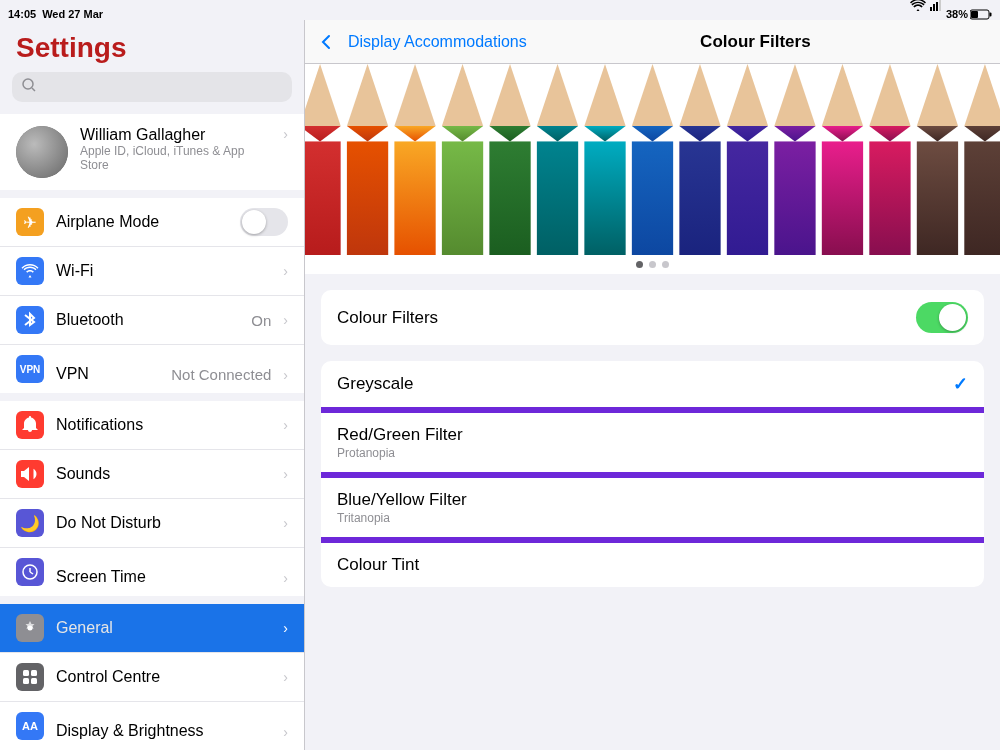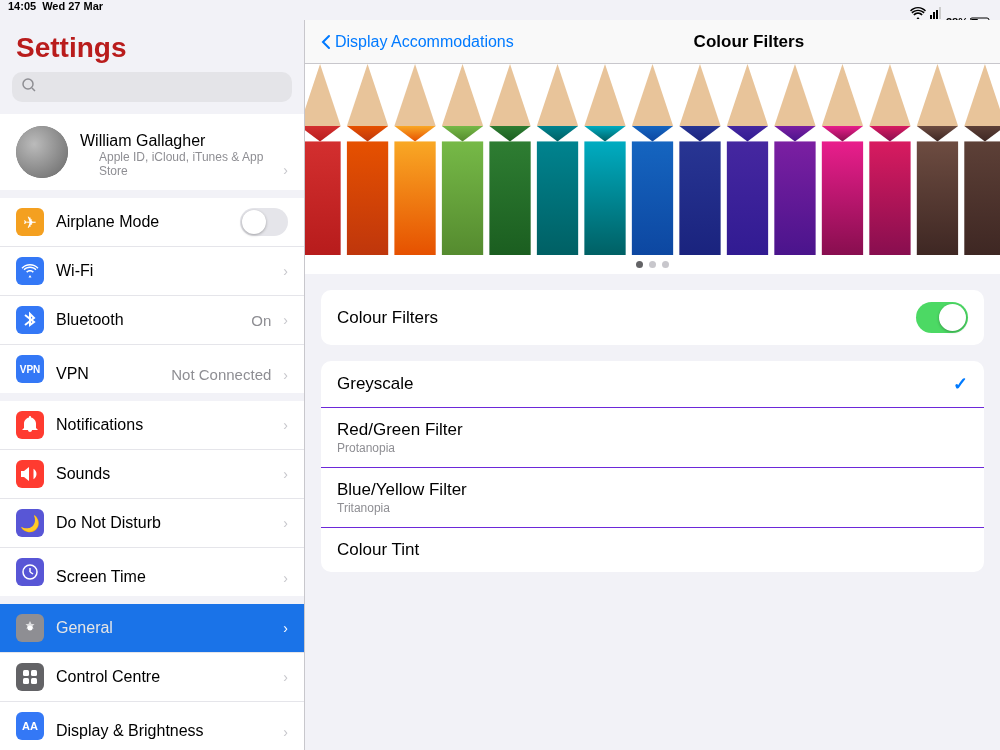--- a/index.html
+++ b/index.html
@@ -3,21 +3,21 @@
   <meta charset="utf-8">
   <style>
     * { margin: 0; padding: 0; box-sizing: border-box; }
     body { width: 1000px; height: 750px; overflow: hidden; font-family: -apple-system, 'Helvetica Neue', Arial, sans-serif; display: flex; flex-direction: column; background: #f2f2f7; }
 
     
     .status-bar {
       height: 20px;
       background: #f2f2f7;
       display: flex;
-      align-items: flex-start;
+      align-items: flex-end;
       justify-content: space-between;
       padding: 0 8px;
       font-size: 11px;
       font-weight: 600;
       flex-shrink: 0;
     }
     .status-left { display: flex; gap: 6px; align-items: center; }
     .status-right { display: flex; gap: 4px; align-items: center; }
 
     
@@ -59,21 +59,21 @@
       background: transparent;
       font-size: 15px;
       color: #8e8e93;
       outline: none;
       width: 100%;
     }
 
     
     .user-profile {
       display: flex;
-      align-items: flex-end;
+      align-items: flex-start;
       padding: 12px 16px;
       background: #fff;
       margin-bottom: 8px;
       gap: 12px;
       cursor: pointer;
     }
     .avatar-circle {
       width: 52px;
       height: 52px;
       border-radius: 50%;
@@ -85,21 +85,21 @@
       justify-content: center;
     }
     .avatar-img {
       width: 100%;
       height: 100%;
       border-radius: 50%;
       background: radial-gradient(circle at 35% 35%, #bbb, #666);
     }
     .user-info { display: flex; flex-direction: column; }
     .user-name { font-size: 16px; font-weight: 500; color: #000; }
-    .user-subtitle { font-size: 12px; color: #8e8e93; margin-left: 19px; }
+    .user-subtitle { font-size: 12px; color: #8e8e93; }
 
     
     .settings-group {
       background: #fff;
       margin-bottom: 8px;
     }
     .settings-item {
       display: flex;
       align-items: center;
       padding: 10px 16px;
@@ -177,21 +177,21 @@
       background: #f9f9f9;
       border-bottom: 1px solid #c8c7cc;
       display: flex;
       align-items: center;
       padding: 0 16px;
       flex-shrink: 0;
     }
     .back-btn {
       display: flex;
       align-items: center;
-      gap: 4px;
+      gap: 17px;
       color: #007aff;
       font-size: 16px;
       cursor: pointer;
       text-decoration: none;
     }
     .nav-title {
       flex: 1;
       text-align: center;
       font-size: 17px;
       font-weight: 600;
@@ -271,21 +271,21 @@
     }
 
     
     .filter-options {
       background: #fff;
       border-radius: 10px;
       overflow: hidden;
     }
     .filter-option {
       padding: 12px 16px;
-      border-bottom: 1px solid #6d28d9;
+      border-bottom: 6px solid #6d28d9;
       display: flex;
       align-items: center;
       cursor: pointer;
       min-height: 44px;
     }
     .filter-option:last-child { border-bottom: none; }
     .filter-option-content { flex: 1; }
     .filter-option-title {
       font-size: 17px;
       color: #000;

